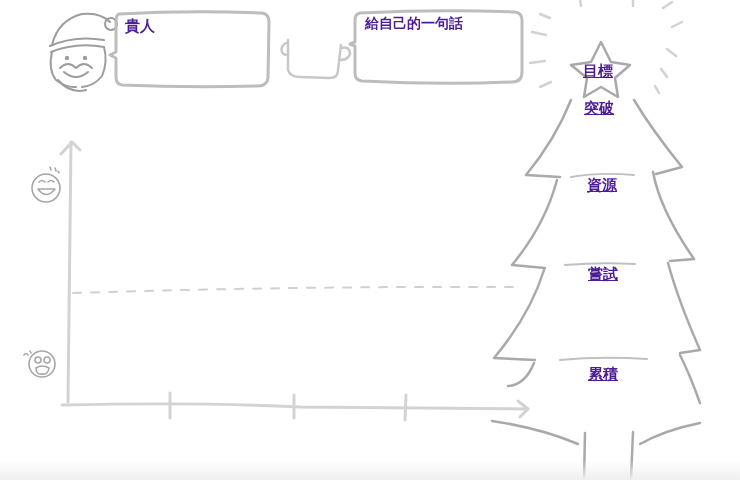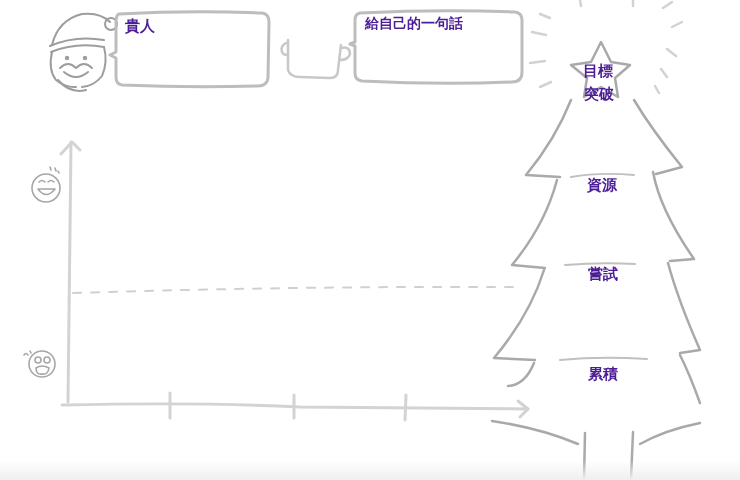--- a/index.html
+++ b/index.html
@@ -8,23 +8,23 @@
       background: #ffffff; position: relative;
       font-family: "DejaVu Sans", "Liberation Sans", sans-serif;
     }
     .canvas { position: absolute; left: 0; top: 0; width: 740px; height: 480px; }
     .label {
       position: absolute; color: #4c1d95; font-weight: bold;
       font-family: "DejaVu Sans", sans-serif; white-space: nowrap;
     }
     .lbl-guiren { left: 125px; top: 17px; font-size: 15px; }
     .lbl-quote { left: 365px; top: 15px; font-size: 14px; }
-    .lbl-tree { font-size: 15px; font-weight: bold; }
+    .lbl-tree { font-size: 15px; font-weight: bold; text-decoration: underline; }
     .lbl-goal { left: 583px; top: 62px; }
-    .lbl-break { left: 584px; top: 85px; }
+    .lbl-break { left: 584px; top: 99px; }
     .lbl-res { left: 587px; top: 176px; }
     .lbl-try { left: 588px; top: 265px; }
     .lbl-acc { left: 588px; top: 365px; text-align: center; }
     .bottom-fade {
       position: absolute; left: 0; bottom: 0; width: 740px; height: 20px;
       background: linear-gradient(to bottom, rgba(240,240,240,0), #efefef);
     }
     .field {
       position: absolute; background: transparent; border: none; outline: none;
       font-family: "DejaVu Sans", sans-serif; font-size: 11px; color: #333; resize: none;

